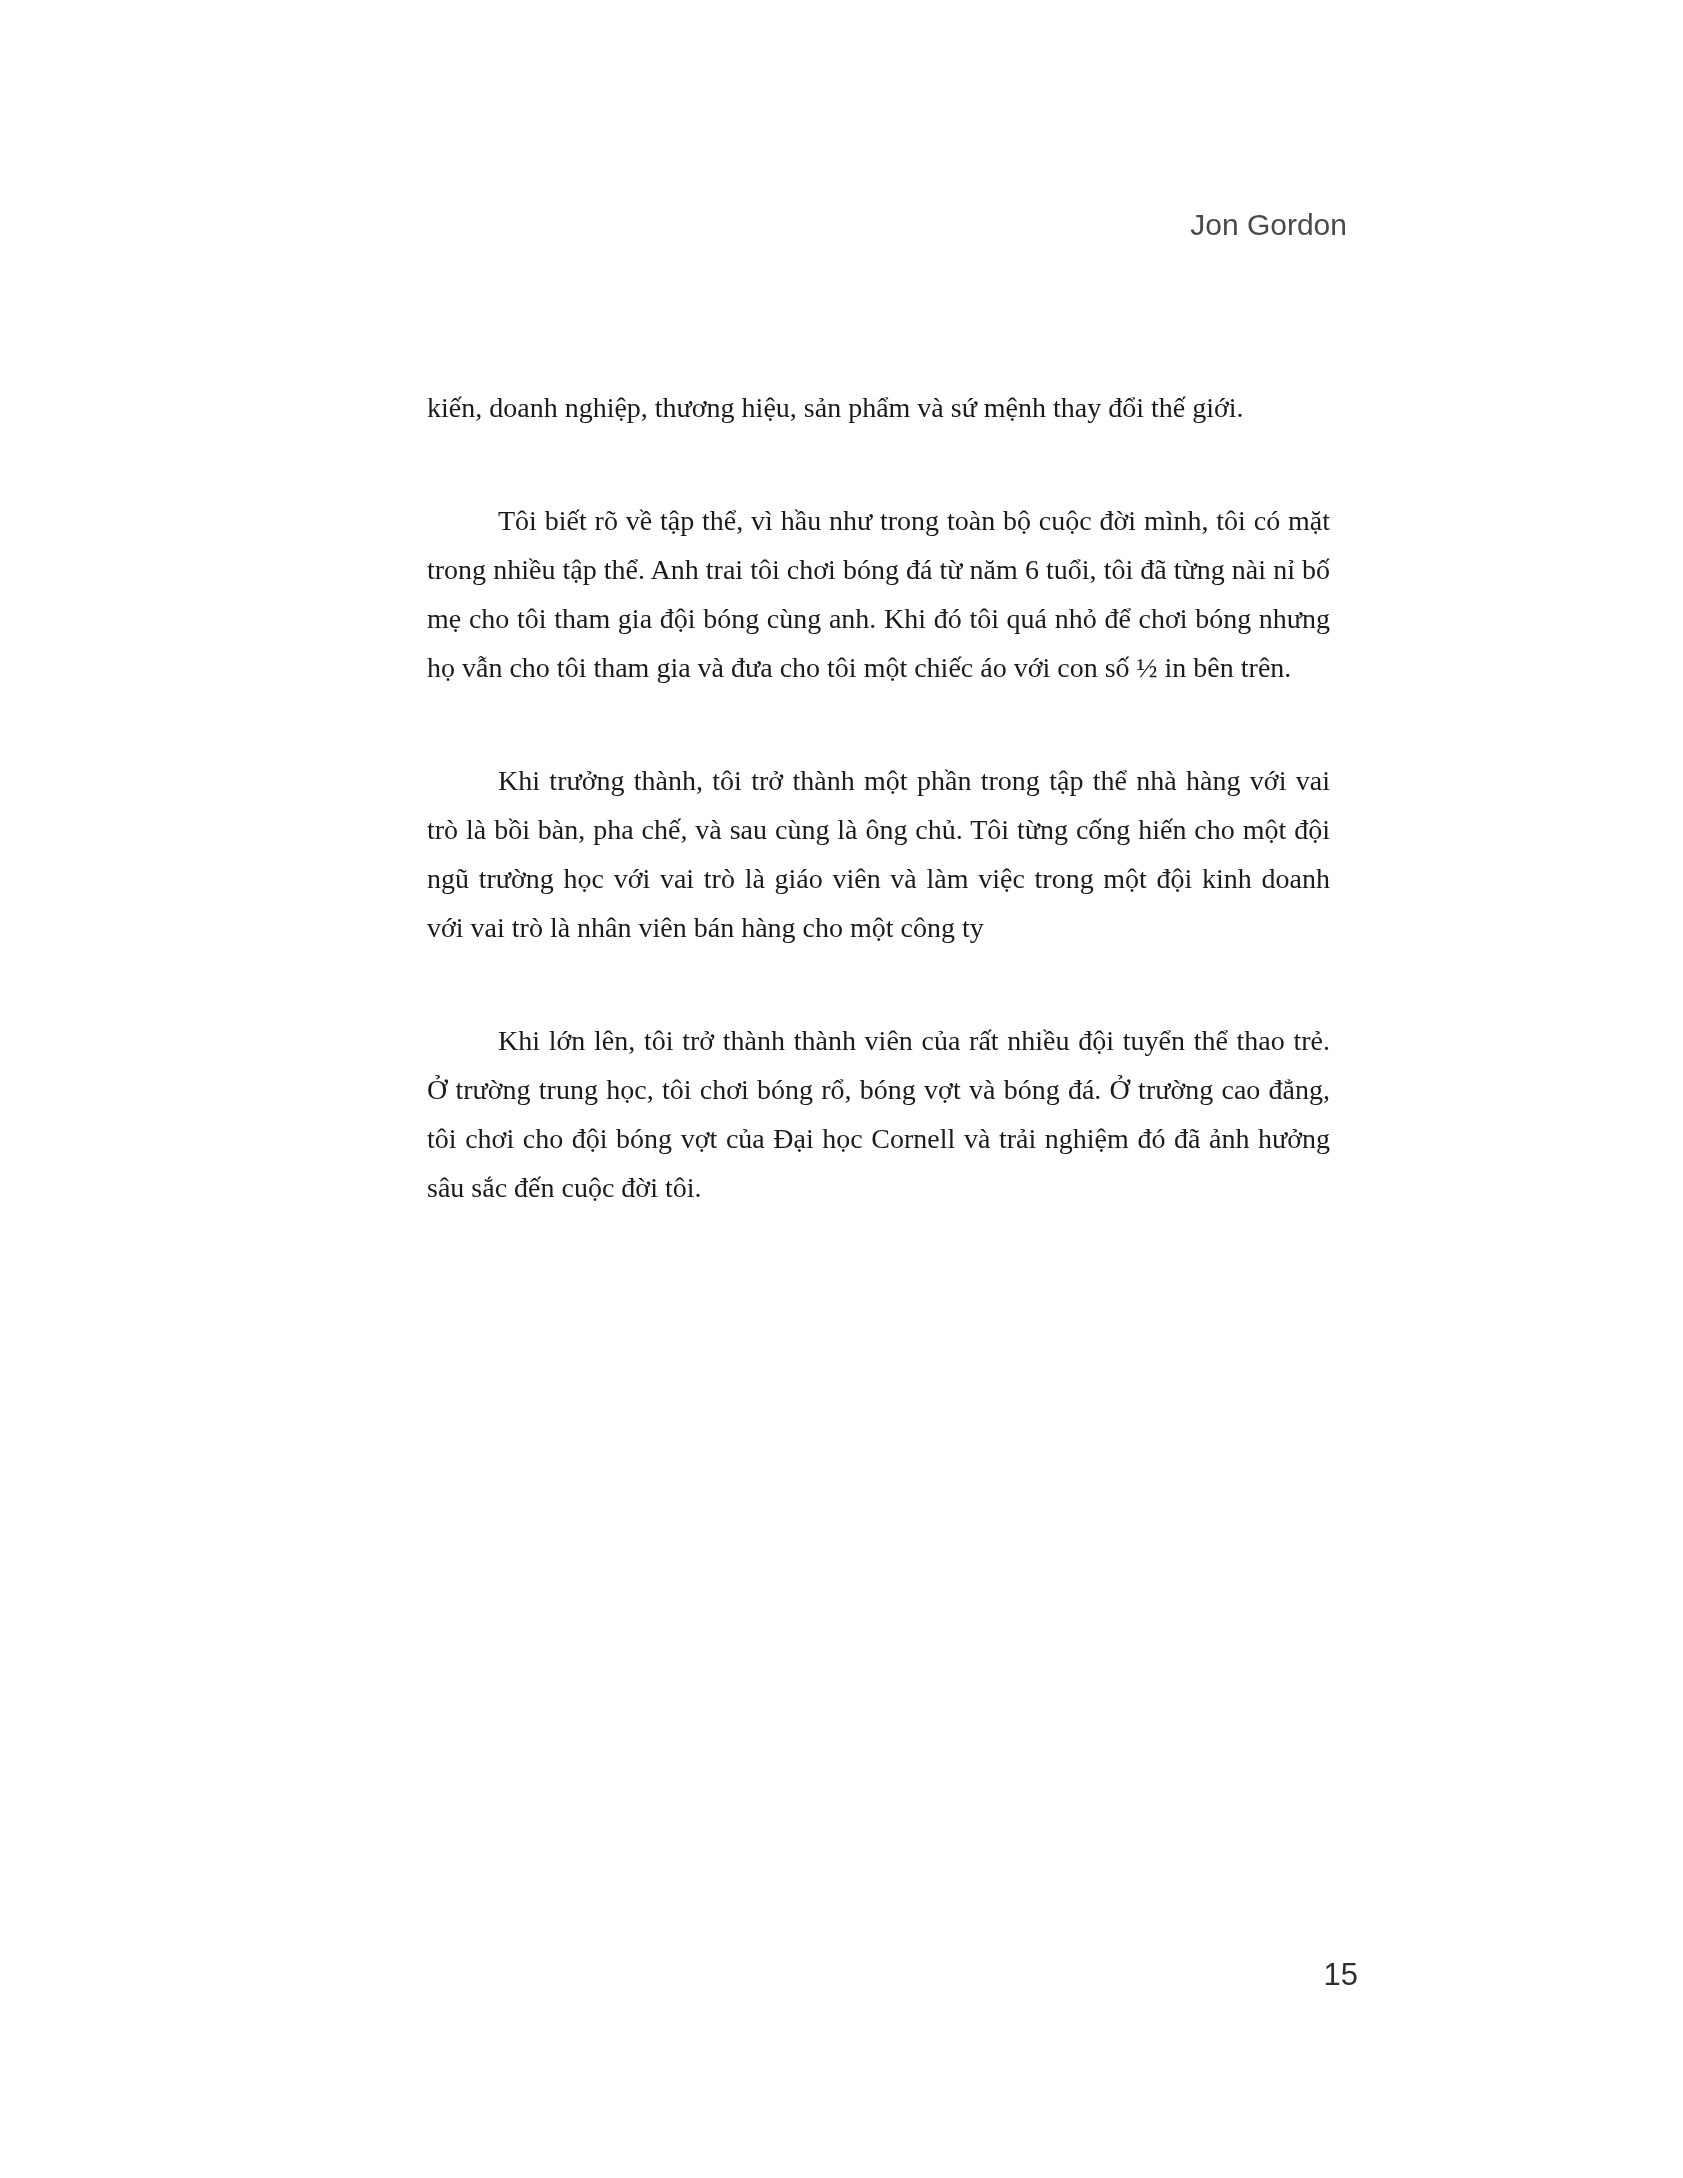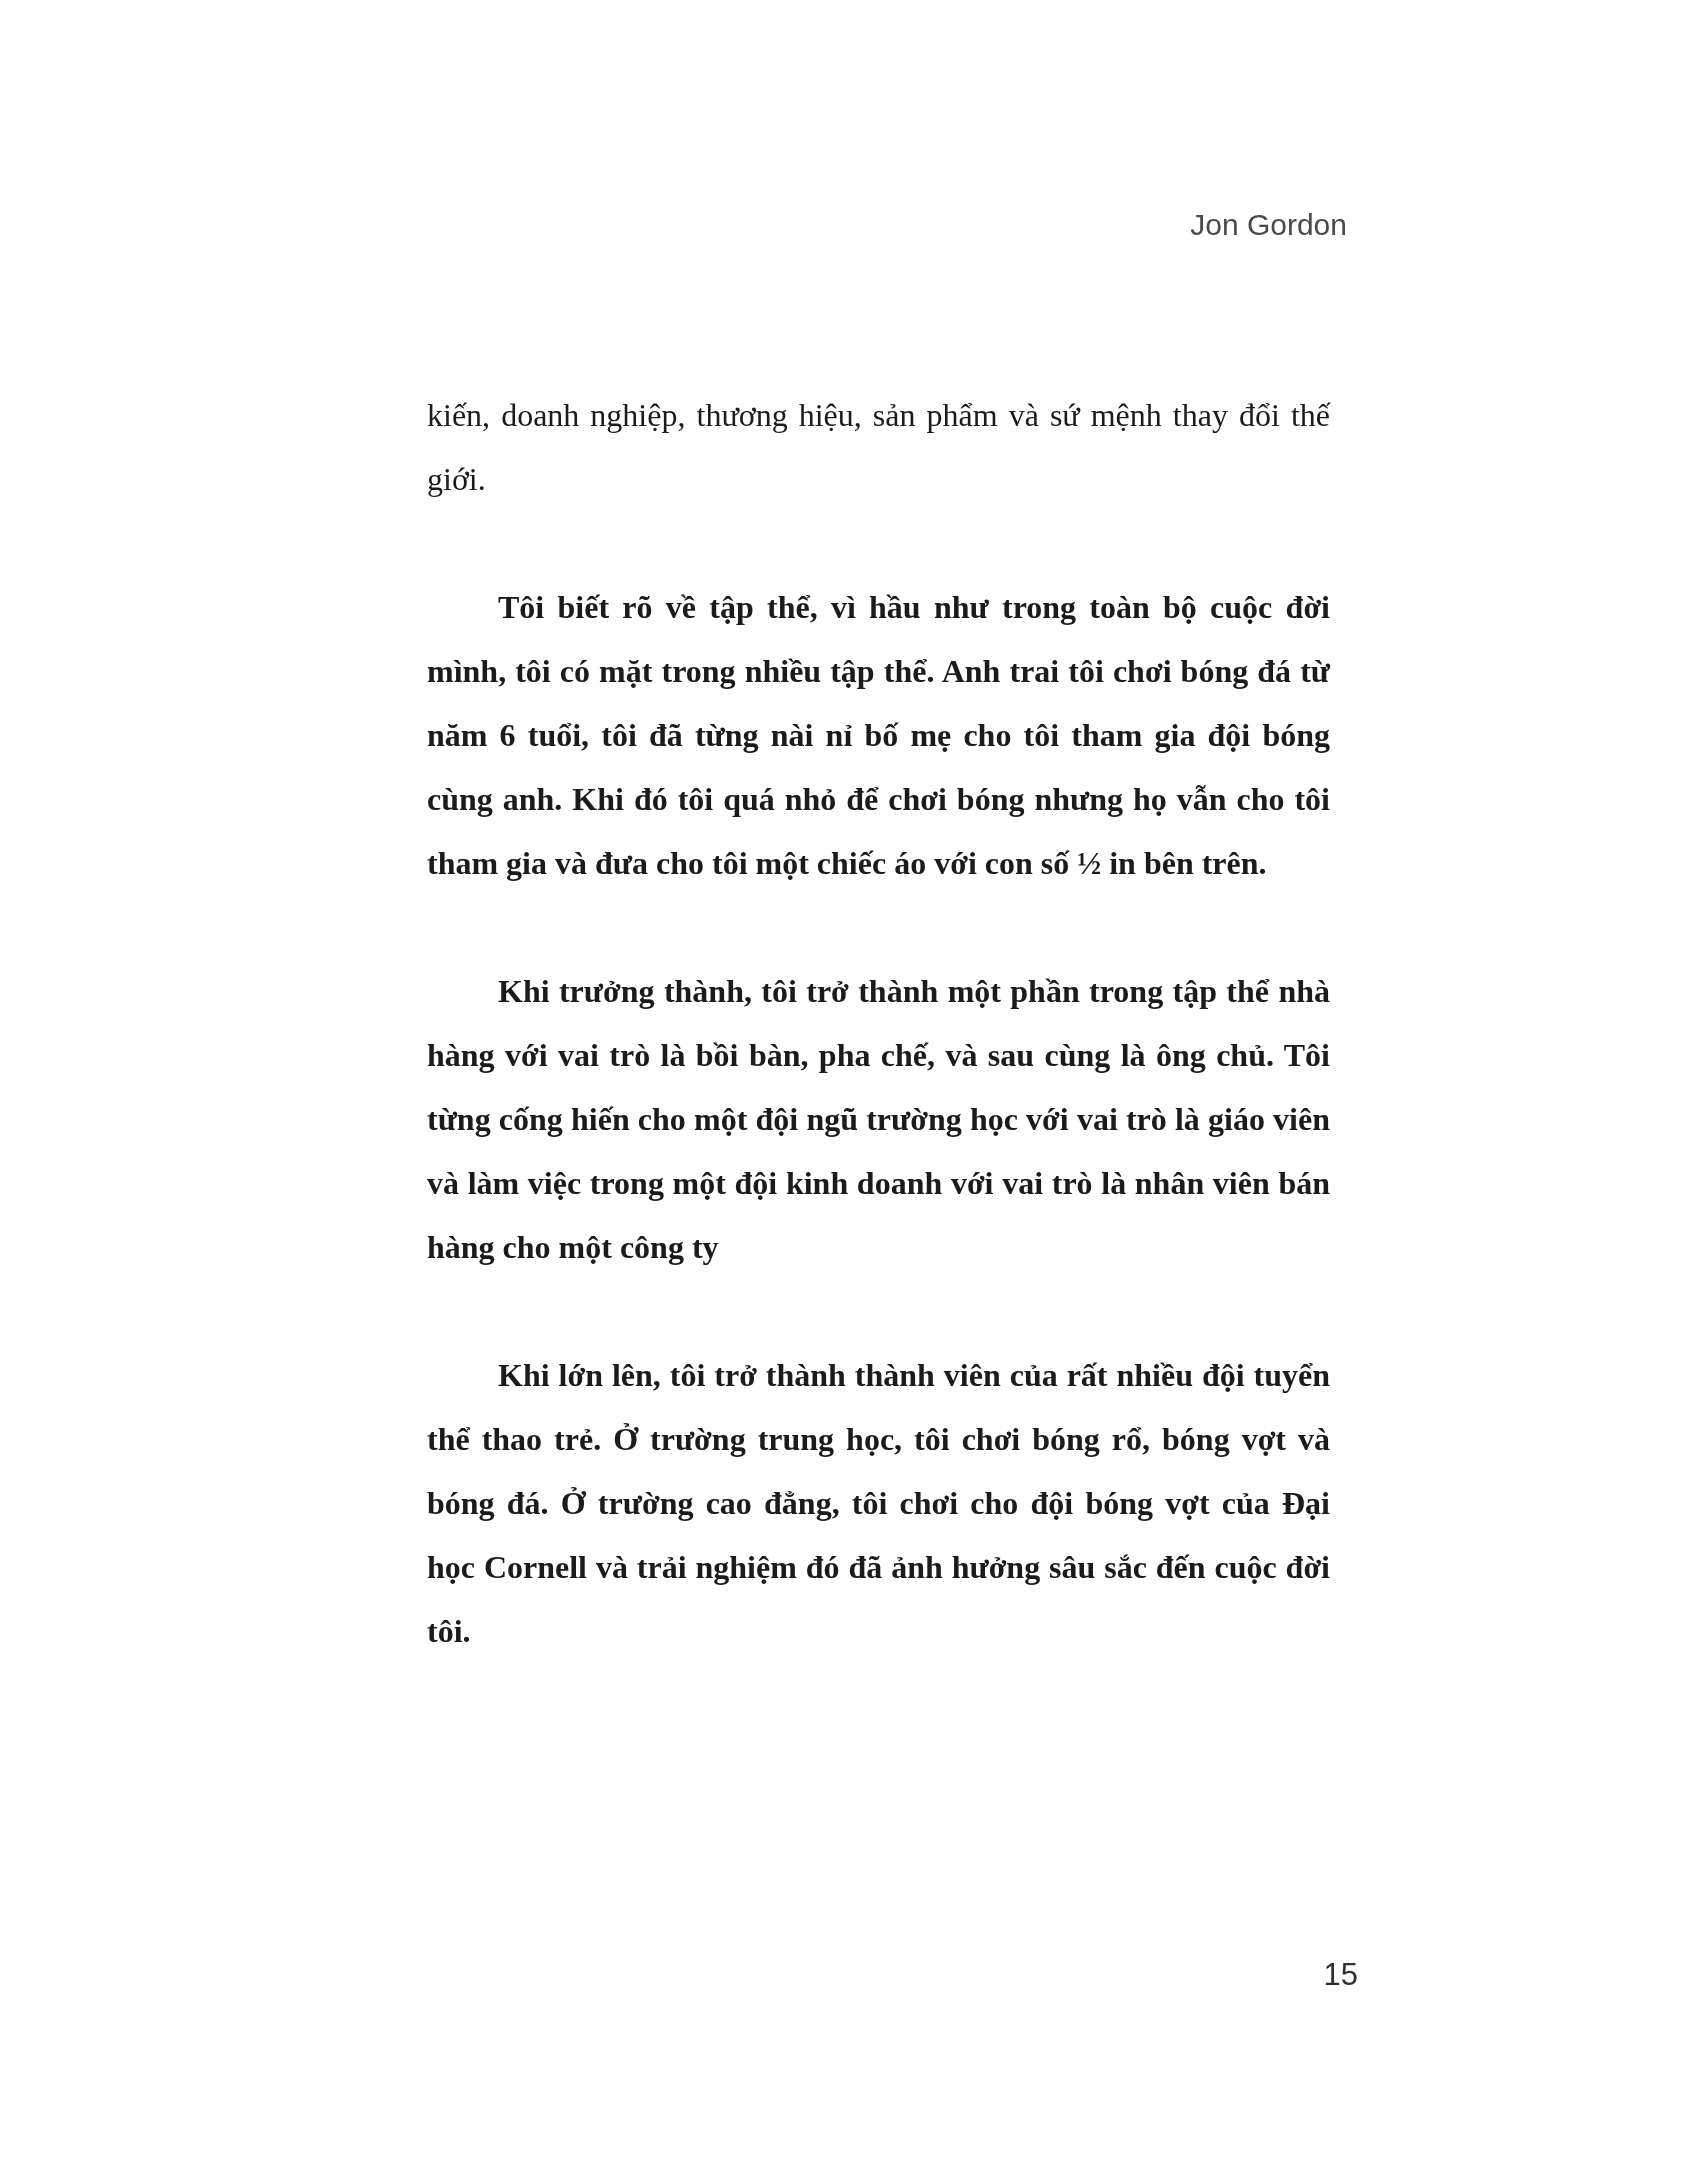--- a/index.html
+++ b/index.html
@@ -20,29 +20,28 @@
     }
     .running-header {
       text-align: right;
       font-family: "Liberation Sans", sans-serif;
       font-size: 30px;
       line-height: 36px;
       color: #4a4a4a;
       margin-bottom: 89px;
     }
     .body-text p {
-      font-size: 32px;
-      line-height: 64px;
+      font-size: 28px;
+      line-height: 49px;
       color: #1b1b1b;
       text-align: justify;
       margin-bottom: 30px;
     }
     .body-text p.indent {
       text-indent: 71px;
-      font-weight: bold;
     }
     .page-number {
       position: absolute;
       right: 342px;
       top: 1906px;
       font-family: "Liberation Sans", sans-serif;
       font-size: 31px;
       color: #2f2f2f;
     }
   </style>

